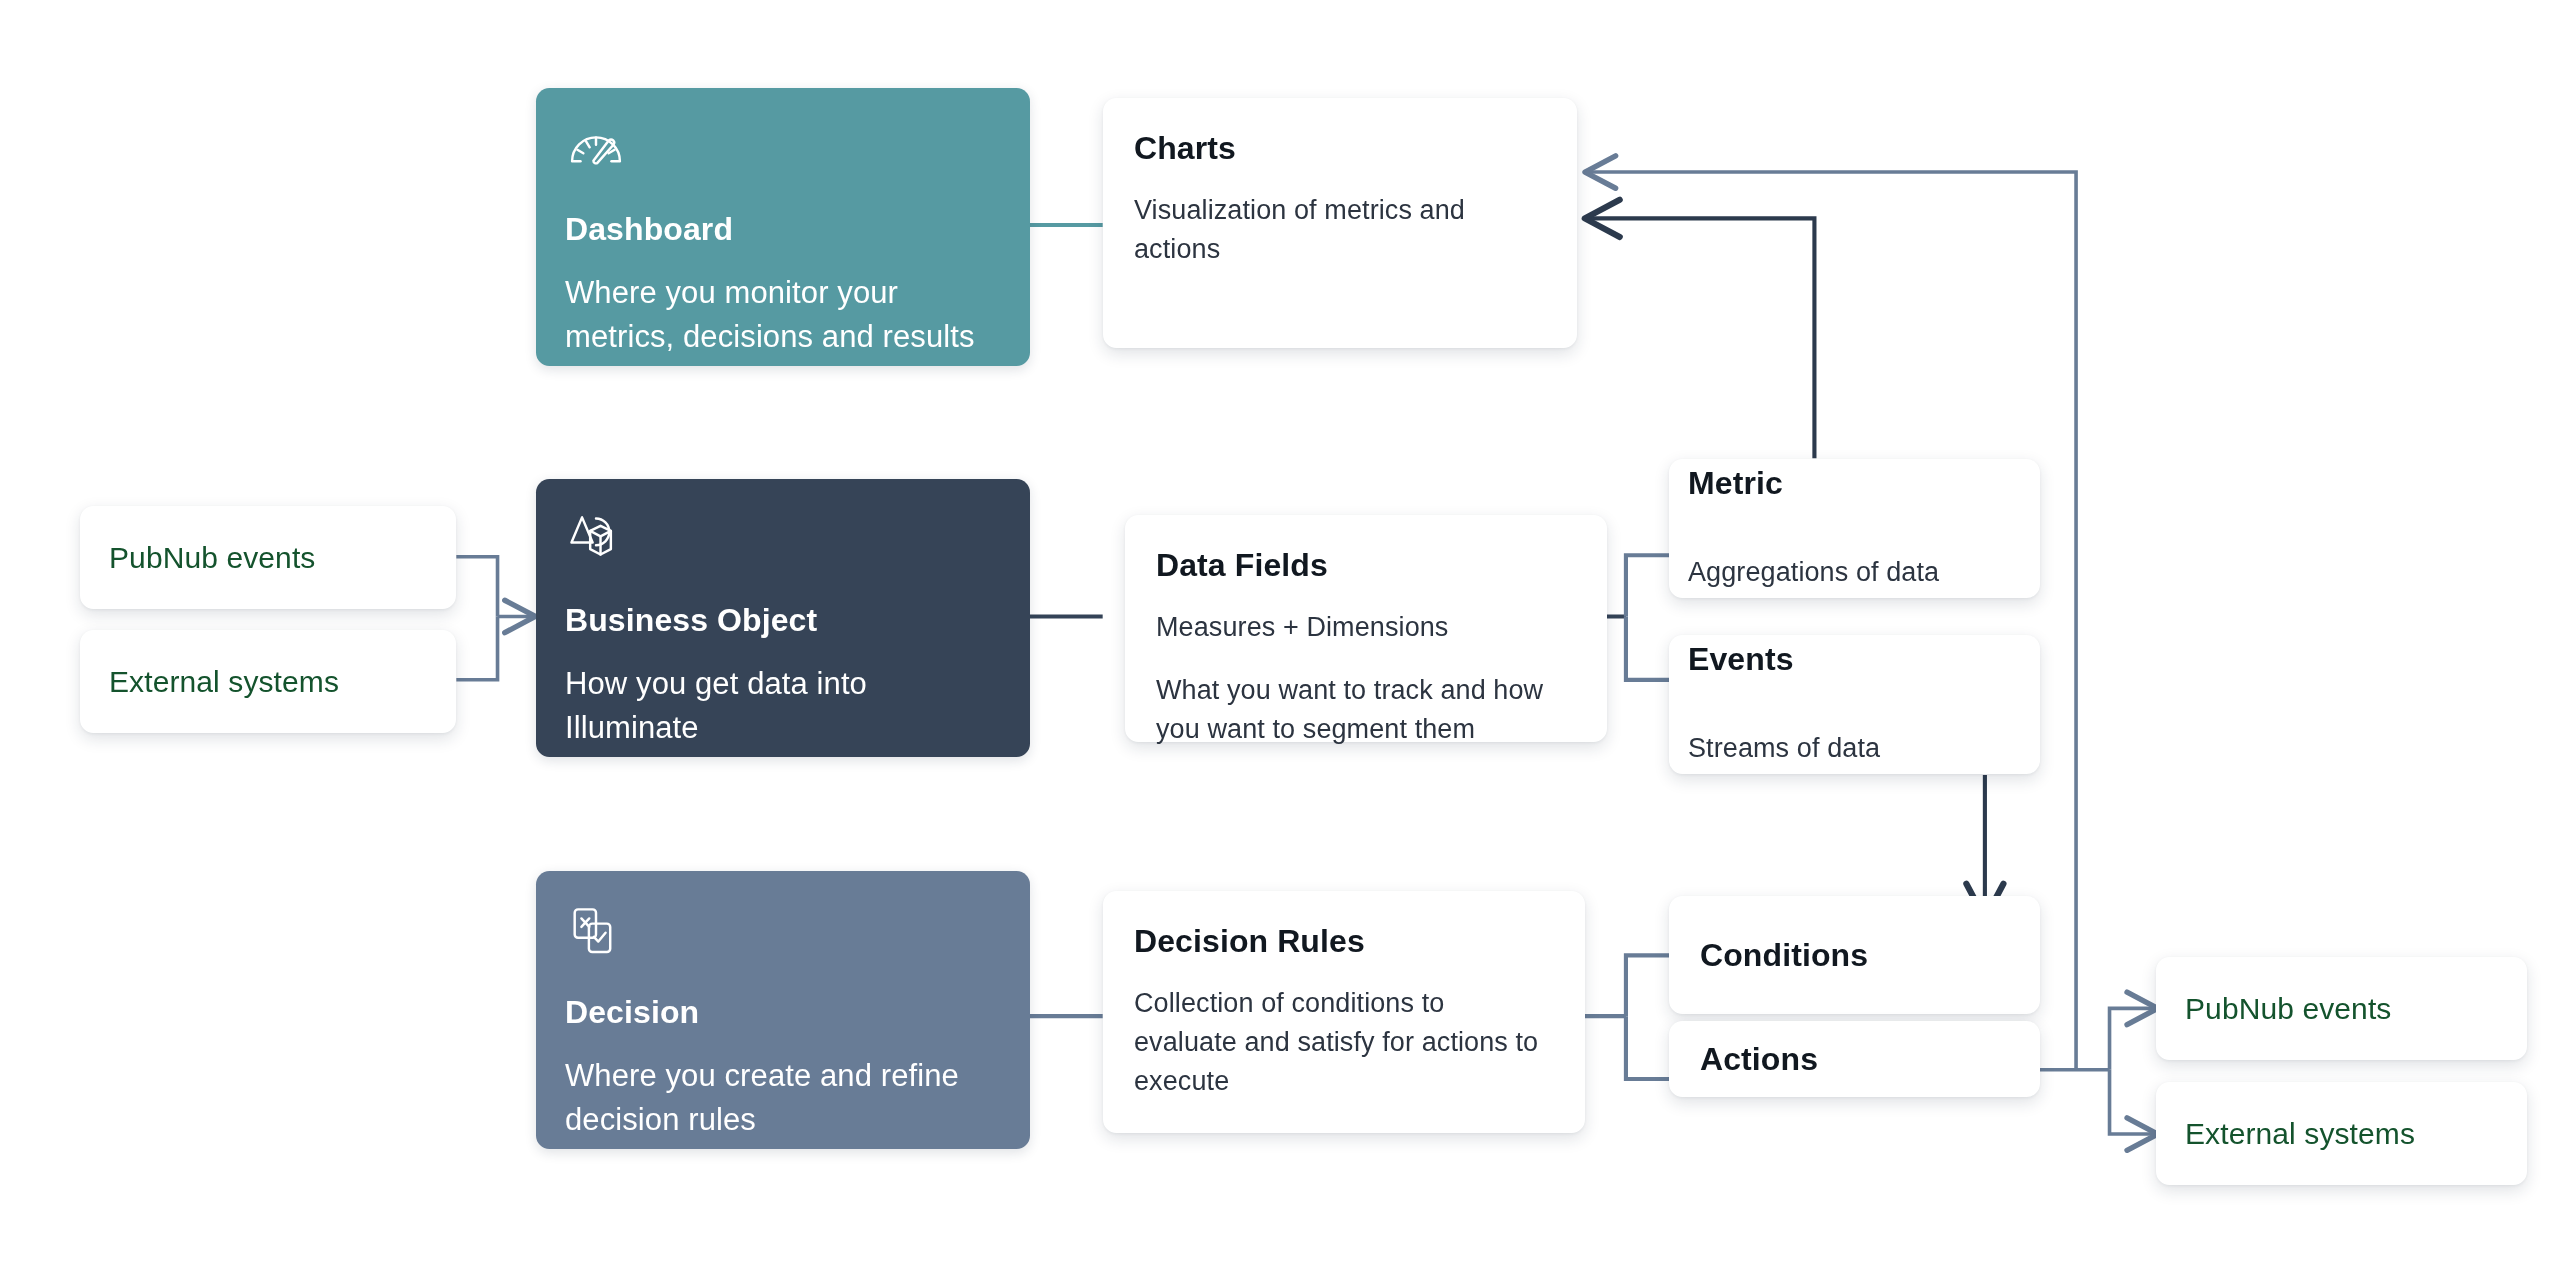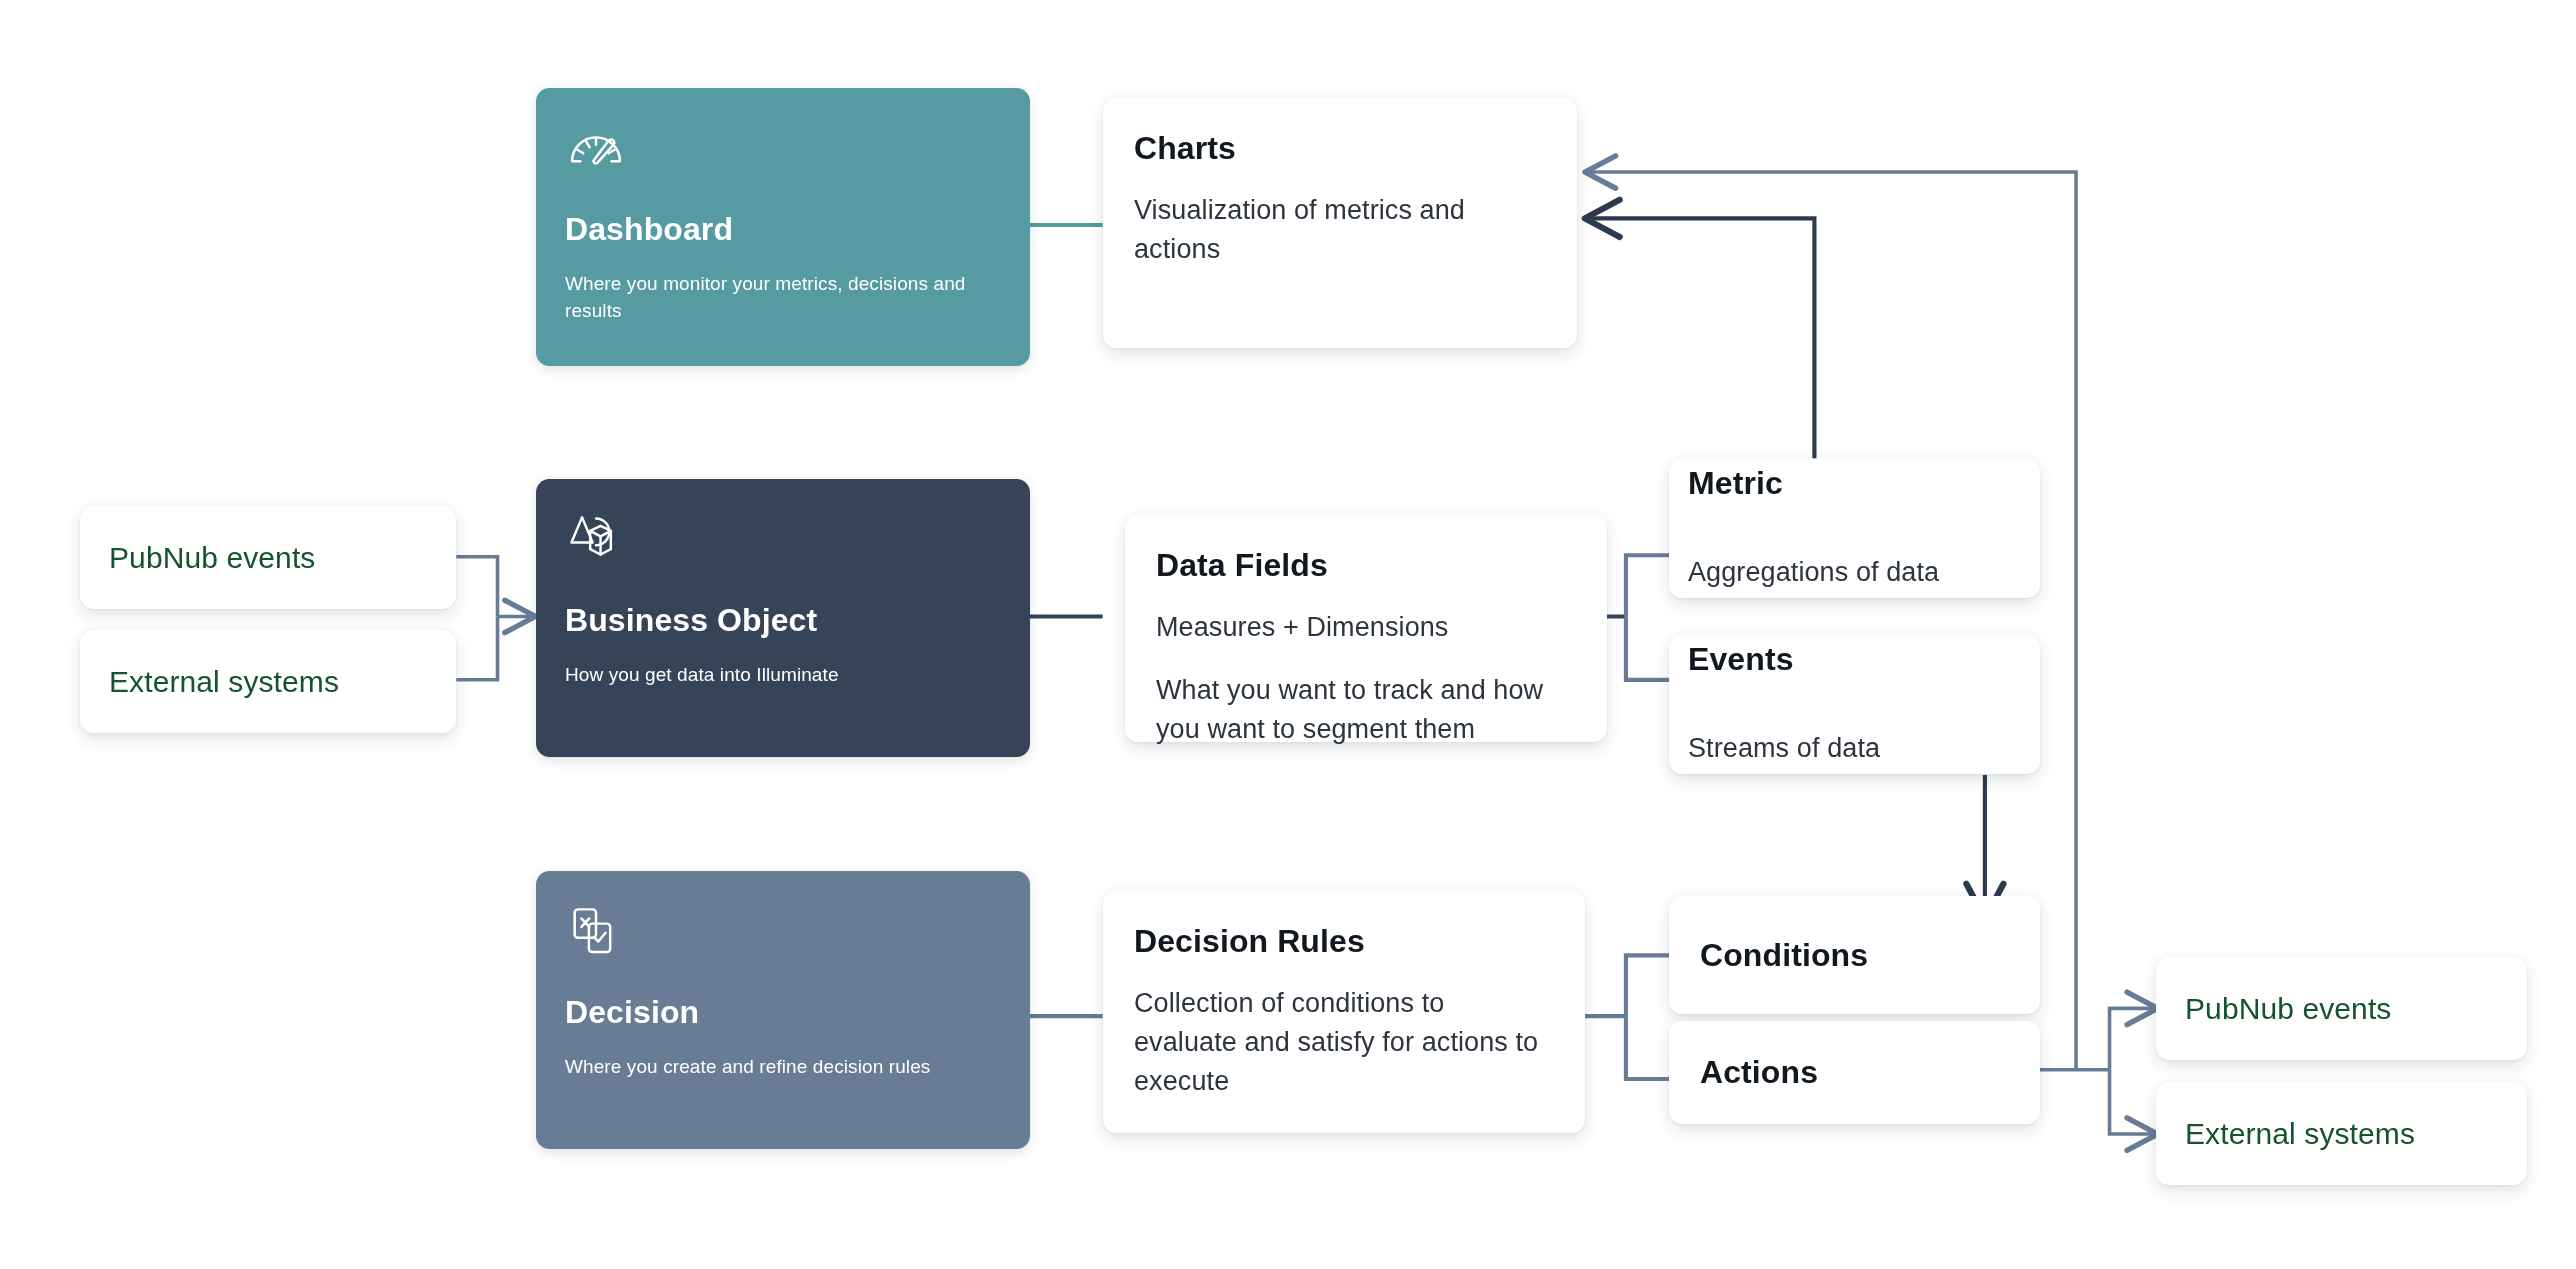--- a/index.html
+++ b/index.html
@@ -36,21 +36,21 @@
   }
   .pillar .ptitle{
     font-size:32px;
     font-weight:700;
     letter-spacing:0.1px;
     color:#ffffff;
     margin:0;
     line-height:1.1;
   }
   .pillar .pdesc{
-    font-size:19px;
+    font-size:31px;
     font-weight:400;
     color:#ffffff;
     margin:0;
     line-height:1.42;
     letter-spacing:0.1px;
   }
   .pillar .picon{
     display:block;
     width:62px;height:62px;
     margin-bottom:32px;
@@ -212,21 +212,21 @@
 
   <div class="card white stack" style="left:1103px; top:891px; width:482px; height:242px;">
     <p class="wtitle">Decision Rules</p>
     <p class="wdesc">Collection of conditions to evaluate and satisfy for actions to execute</p>
   </div>
 
   <div class="card white onlytitle" style="left:1669px; top:896px; width:371px; height:118px;">
     <p class="wtitle">Conditions</p>
   </div>
 
-  <div class="card white onlytitle" style="left:1669px; top:1021px; width:371px; height:103px;">
+  <div class="card white onlytitle" style="left:1669px; top:1021px; width:371px; height:76px;">
     <p class="wtitle">Actions</p>
   </div>
 
   <div class="card white plain" style="left:2156px; top:957px; width:371px; height:103px;">
     <p class="ptxt">PubNub events</p>
   </div>
 
   <div class="card white plain" style="left:2156px; top:1082px; width:371px; height:103px;">
     <p class="ptxt">External systems</p>
   </div>

